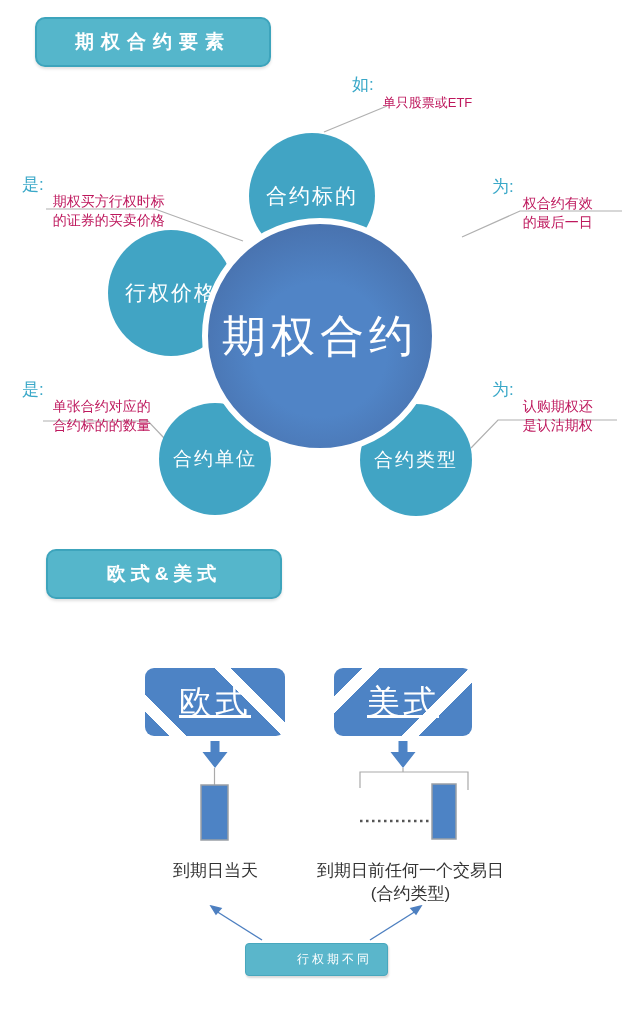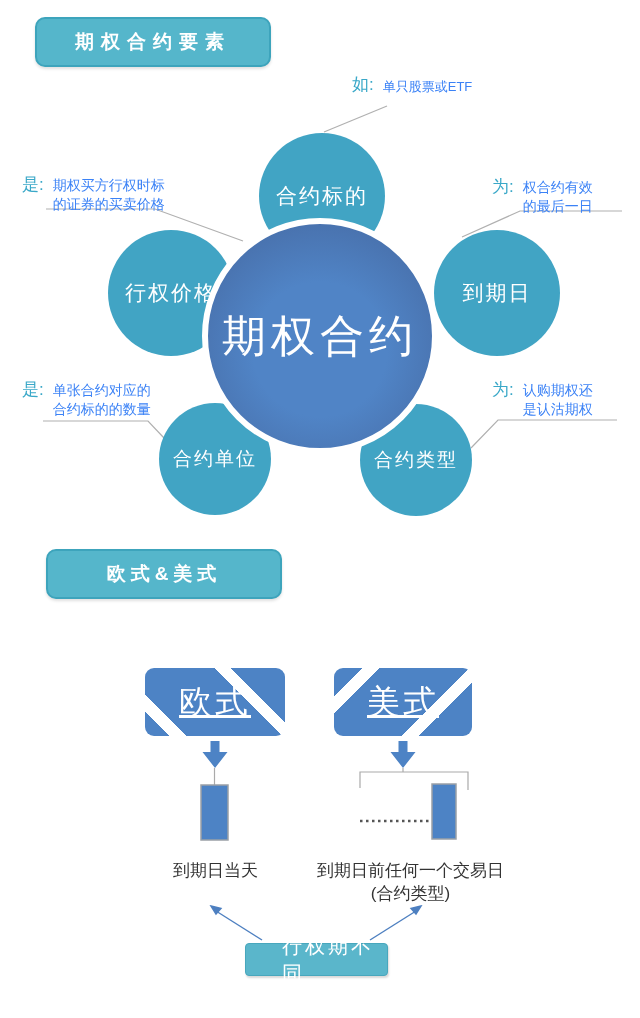--- a/index.html
+++ b/index.html
@@ -20,37 +20,37 @@
   }
   #banner-elements { top:17px; }
   #banner-styles   { top:549px; letter-spacing:5px;margin-left:11px; }
 
   
   .sat {
     position:absolute; border-radius:50%; background:#41a4c4; color:#fff;
     display:flex; align-items:center; justify-content:center;
     letter-spacing:2px; z-index:2; font-size:21px;
   }
-  #node-top         { left:259px; top:133px; width:126px; height:126px; }
+  #node-top         { left:249px; top:133px; width:126px; height:126px; }
   #node-left        { left:108px; top:230px; width:126px; height:126px; }
   #node-right       { left:434px; top:230px; width:126px; height:126px; }
   #node-bottom-left { left:159px; top:403px; width:112px; height:112px; font-size:19px; }
   #node-bottom-right{ left:360px; top:404px; width:112px; height:112px; font-size:19px; }
   #center-circle {
     position:absolute; left:202px; top:218px; width:236px; height:236px;
     border-radius:50%; border:6px solid #ffffff;
     background:radial-gradient(circle at 50% 56%, #5084c6 40%, #44669e 100%);
     color:#fff; display:flex; align-items:center; justify-content:center;
     font-size:44px; letter-spacing:5px; z-index:3;
   }
 
   
   .anno { position:absolute; display:flex; gap:9px; z-index:4; }
   .anno .prefix { color:#3aa8c8; font-size:17px; line-height:1.1; }
-  .anno .body { font-size:14px; color:#3b82f6; line-height:1.35; }
+  .anno .body { font-size:14px; color:#be185d; line-height:1.35;margin-top:16px; }
   #anno-underlying { left:352px; top:76px; }
   #anno-underlying .body { font-size:13px; padding-top:2px; }
   #anno-strike { left:22px;  top:176px; }
   #anno-expiry { left:492px; top:178px; }
   #anno-unit   { left:22px;  top:381px; }
   #anno-type   { left:492px; top:381px; }
 
   
   .stylebox {
     position:absolute; top:668px; height:68px; width:140px; border-radius:9px;
@@ -72,21 +72,21 @@
 
   .desc { position:absolute; top:860px; color:#333; font-size:17px;
           text-align:center; line-height:1.35; z-index:4; }
   #desc-european { left:138px; width:155px; }
   #desc-american { left:308px; width:205px; }
 
   #footer-box {
     position:absolute; left:245px; top:943px; width:143px; height:33px;
     background:#5ab6cb; border:1px solid #48a7bd; border-radius:4px;
     color:#fff; display:flex; align-items:center; justify-content:center;
-    font-size:20px; letter-spacing:3px; box-shadow:1px 2px 2px rgba(0,0,0,0.15);
+    font-size:12px; letter-spacing:3px; box-shadow:1px 2px 2px rgba(0,0,0,0.15);
     z-index:4;
     padding-left:36px;
   }
 </style>
 </head>
 <body>
 
 <div class="canvas">
 
   <svg class="overlay" viewBox="0 0 640 1018" xmlns="http://www.w3.org/2000/svg">
@@ -122,23 +122,20 @@
     </g>
   </svg>
 
   <div class="banner" id="banner-elements">期权合约要素</div>
 
   <div class="sat" id="node-top">
     <span>合约标的</span>
   </div>
   <div class="sat" id="node-left">
     <span>行权价格</span>
-  </div>
-  <div class="sat" id="node-right">
-    <span>到期日</span>
   </div>
   <div class="sat" id="node-bottom-right">
     <span>合约类型</span>
   </div>
   <div class="sat" id="node-bottom-left">
     <span>合约单位</span>
   </div>
   <div id="center-circle">
     <span>期权合约</span>
   </div>

